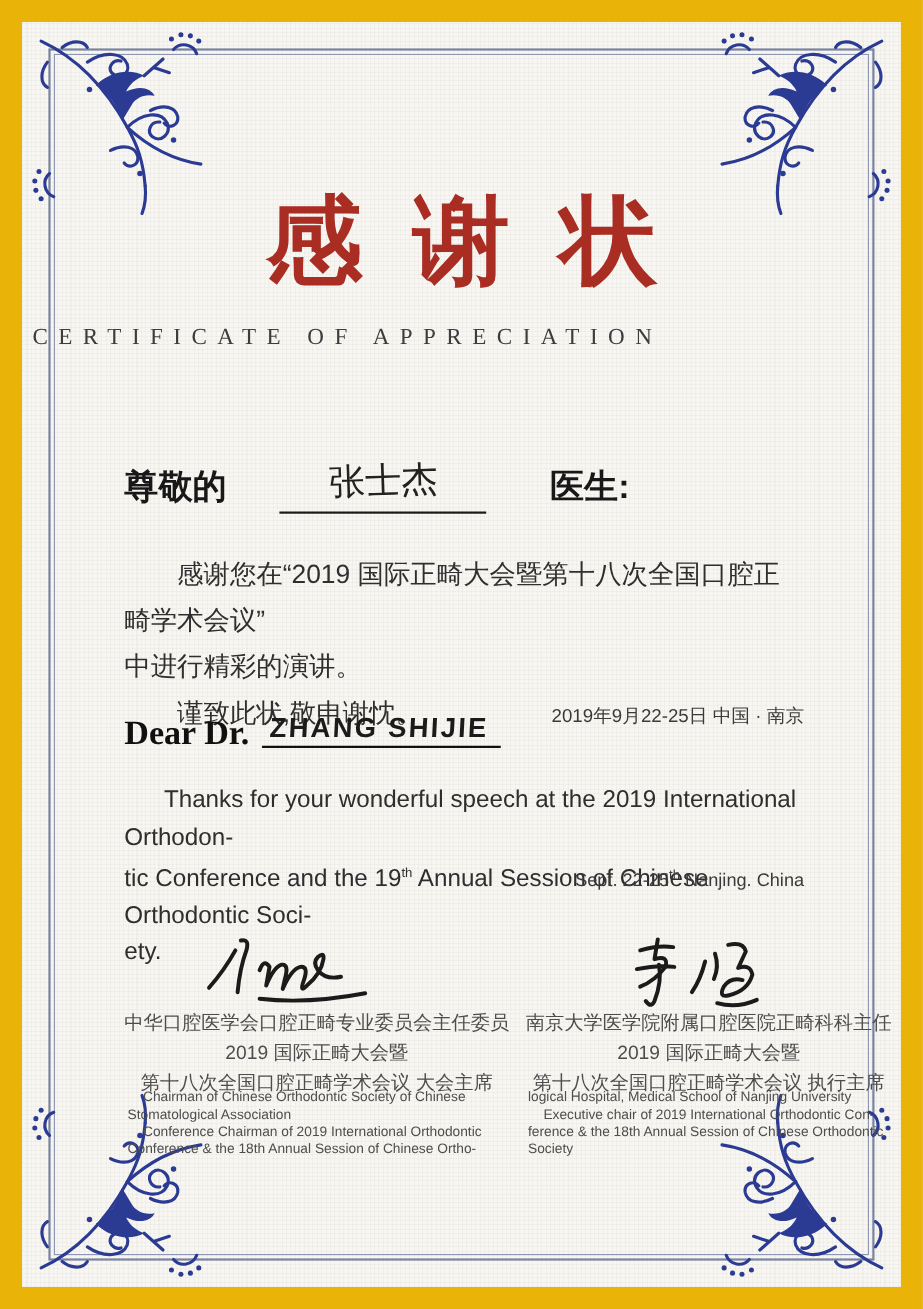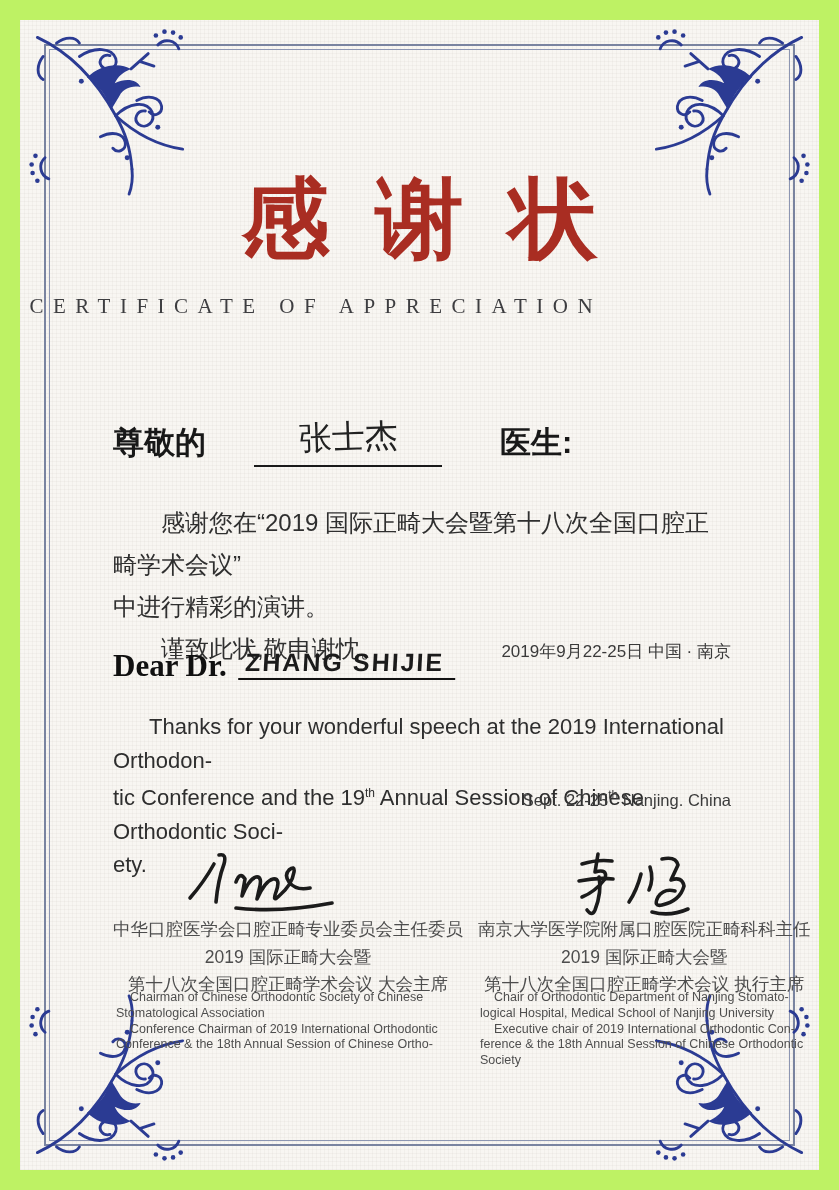--- a/index.html
+++ b/index.html
@@ -1,20 +1,20 @@
 <!DOCTYPE html>
 <html><head>
 <meta charset="utf-8">
 <style>
   html,body { margin:0; padding:0; }
   body { width:839px; height:1190px; position:relative;
          font-family:"Liberation Sans","DejaVu Sans",sans-serif; }
 
   .outer { position:absolute; inset:0; width:839px; height:1190px;
-           background:#bef264; overflow:hidden; }
+           background:#eab308; overflow:hidden; }
 
   .paper { position:absolute; inset:20px; background-color:#f8f6f2;
            background-image:
              repeating-linear-gradient(0deg, rgba(125,112,100,0.05) 0 1px, transparent 1px 4px),
              repeating-linear-gradient(90deg, rgba(125,112,100,0.05) 0 1px, transparent 1px 4px);
            overflow:hidden; }
 
   .frame-outer { position:absolute; inset:24px; border:2px solid #7a84a0; }
   .frame-inner { position:absolute; inset:29px; border:1px solid #8d96b2; }
 
@@ -204,21 +204,20 @@
     </div>
 
     <div class="en-cred left">
       <div class="ind">Chairman of Chinese Orthodontic Society of Chinese</div>
       <div>Stomatological Association</div>
       <div class="ind">Conference Chairman of 2019 International Orthodontic</div>
       <div>Conference &amp; the 18th Annual Session of Chinese Ortho-</div>
     </div>
 
     <div class="en-cred right">
-      <div class="ind">Chair of Orthodontic Department of Nanjing Stomato-</div>
       <div>logical Hospital, Medical School of Nanjing University</div>
       <div class="ind">Executive chair of 2019 International Orthodontic Con-</div>
       <div>ference &amp; the 18th Annual Session of Chinese Orthodontic</div>
       <div>Society</div>
     </div>
 
   </div>
 </div>
 
 </body></html>

